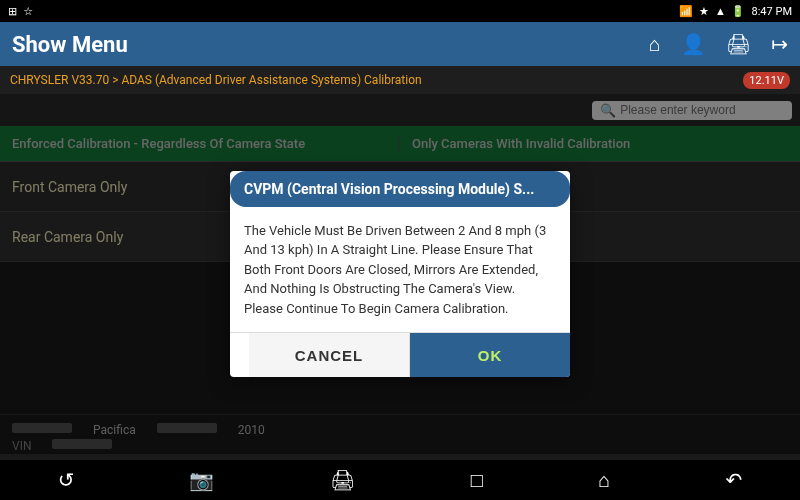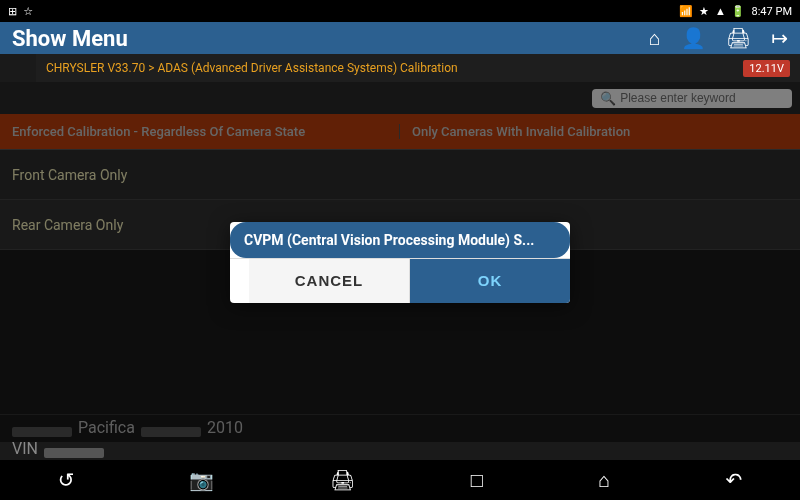--- a/index.html
+++ b/index.html
@@ -30,21 +30,21 @@
     }
     #status-bar-right {
       display: flex;
       align-items: center;
       gap: 6px;
       font-size: 11px;
     }
 
     
     #toolbar {
-      height: 32px;
+      height: 44px;
       background: #2c6090;
       display: flex;
       align-items: center;
       justify-content: space-between;
       padding: 0 12px;
     }
     #toolbar-title {
       color: #fff;
       font-size: 22px;
       font-weight: bold;
@@ -60,32 +60,31 @@
     }
 
     
     #breadcrumb-bar {
       height: 28px;
       background: #1e1e1e;
       display: flex;
       align-items: center;
       justify-content: space-between;
       padding: 0 10px;
-      margin-left: 36px;
     }
     #breadcrumb-text {
       color: #e8a020;
       font-size: 12px;
     }
     #voltage-badge {
       background: #c0392b;
       color: #fff;
       font-size: 11px;
       padding: 2px 6px;
-      border-radius: 2px;
+      border-radius: 8px;
     }
 
     
     #search-bar {
       height: 32px;
       background: #2a2a2a;
       display: flex;
       align-items: center;
       justify-content: flex-end;
       padding: 0 8px;
@@ -108,21 +107,21 @@
       outline: none;
       font-size: 12px;
       color: #aaa;
       background: transparent;
       width: 160px;
     }
 
     
     #col-headers {
       height: 36px;
-      background: #c2410c;
+      background: #15803d;
       display: flex;
       align-items: center;
       border-bottom: 1px solid #555;
     }
     .col-header {
       color: #ccc;
       font-size: 13px;
       padding: 0 12px;
       font-weight: 500;
     }
@@ -209,43 +208,43 @@
       letter-spacing: 1px;
     }
     #btn-cancel {
       background: #f5f5f5;
       color: #333;
       border-right: 1px solid #ddd;
       margin-left: 19px;
     }
     #btn-ok {
       background: #2c6090;
-      color: #7dd3fc;
+      color: #bef264;
     }
 
     
     #info-bar {
       height: 46px;
       background: #1a1a1a;
       display: flex;
       align-items: center;
       padding: 0 12px;
       border-top: 1px solid #333;
     }
     #info-bar-left {
       display: flex;
       flex-direction: column;
       gap: 2px;
     }
     .info-line {
-      font-size: 16px;
+      font-size: 12px;
       color: #bbb;
       display: flex;
-      align-items: flex-end;
-      gap: 6px;
+      align-items: flex-start;
+      gap: 21px;
     }
     .info-label {
       color: #888;
     }
     .info-value-redacted {
       background: #555;
       color: #555;
       border-radius: 2px;
       min-width: 60px;
       height: 10px;
@@ -334,20 +333,21 @@
       <div class="table-row">
         <div class="row-cell">Rear Camera Only</div>
       </div>
     </div>
 
     <div id="modal-overlay">
       <div id="dialog">
         <div id="dialog-header">
           <div id="dialog-title">CVPM (Central Vision Processing Module) S...</div>
         </div>
+        <div id="dialog-body">The Vehicle Must Be Driven Between 2 And 8 mph (3 And 13 kph) In A Straight Line. Please Ensure That Both Front Doors Are Closed, Mirrors Are Extended, And Nothing Is Obstructing The Camera's View. Please Continue To Begin Camera Calibration.</div>
         <div id="dialog-footer">
           <button id="btn-cancel" class="dialog-btn">CANCEL</button>
           <button id="btn-ok" class="dialog-btn">OK</button>
         </div>
       </div>
     </div>
 
   </div>
 
   <div id="info-bar">

